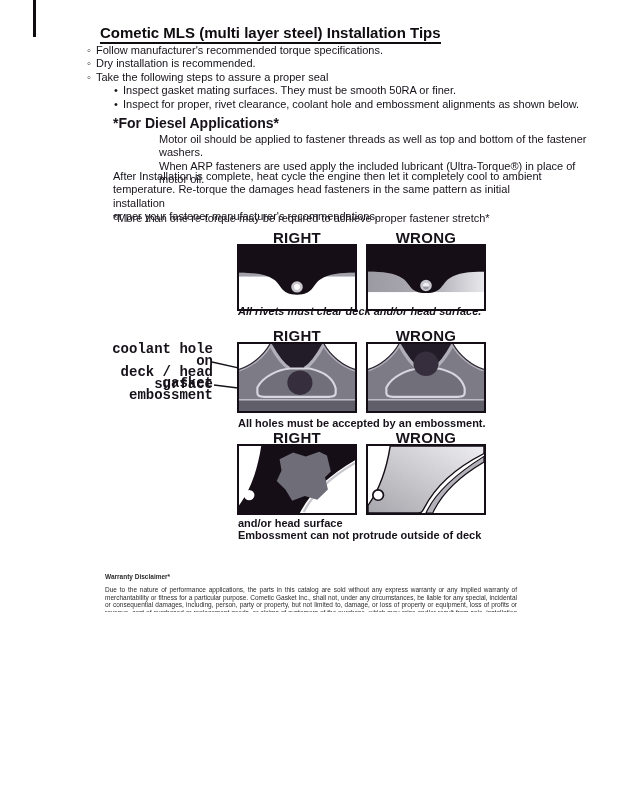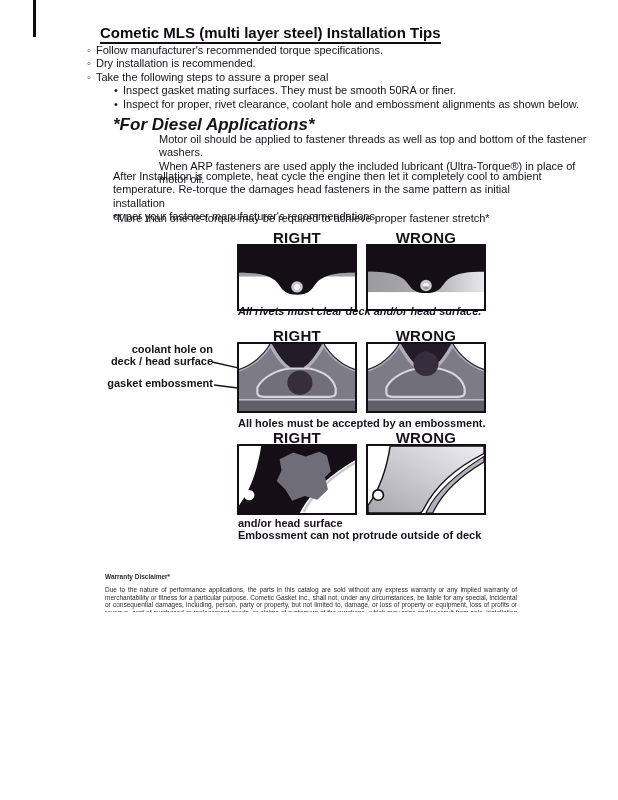--- a/index.html
+++ b/index.html
@@ -13,39 +13,39 @@
     position:absolute; left:100px; top:24px; font-size:15px; font-weight:bold;
     color:#0f0b10; border-bottom:2px solid #0f0b10; padding-bottom:1px;
   }
 
   .bullets { position:absolute; left:87px; top:44px; font-size:11px; line-height:13.4px; }
   .bullet { display:flex; }
   .bullet::before { content:"◦"; width:9px; flex:0 0 9px; }
   .sub-bullet { display:flex; padding-left:27px; }
   .sub-bullet::before { content:"•"; width:9px; flex:0 0 9px; }
 
-  .diesel-heading { position:absolute; left:113px; top:115px; font-size:17px; font-weight:bold;font-style:italic; }
+  .diesel-heading { position:absolute; left:113px; top:115px; font-size:14px; font-weight:bold; }
   .para { position:absolute; left:113px; width:440px; font-size:11px; line-height:13.4px; }
   .para-p1 { top:133px;margin-left:46px; }
   .para-p2 { top:170px; }
   .para-note { top:212px; }
 
   .diag-label { position:absolute; width:120px; text-align:center; font-size:15px; font-weight:600; letter-spacing:0.3px; }
   .panel { position:absolute; width:120px; border:2px solid #150e16; box-sizing:border-box; background:#fff; }
   .panel svg { display:block; width:100%; height:100%; }
   .p-row1 { height:67px; top:244px; }
   .p-row2 { height:71px; top:342px; }
   .p-row3 { height:71px; top:444px; }
   .p-left { left:237px; } .p-rightcol { left:366px; }
   .lbl-row1 { top:229px; } .lbl-row2 { top:327px; } .lbl-row3 { top:429px; }
 
   .caption { position:absolute; left:238px; font-size:11px; font-weight:bold; line-height:11.5px; }
   .cap-row1 { top:306px;font-style:italic; } .cap-row2 { top:418px; } .cap-row3 { top:518px; }
 
-  .callout { position:absolute; text-align:right; font-size:11px; font-weight:600; line-height:11.5px; }
+  .callout { position:absolute; text-align:right; font-size:14px; font-weight:600; line-height:11.5px;font-family:Liberation Mono, monospace; }
   .callout-coolant { left:108px; top:344px; width:105px; }
   .callout-embossment { left:98px; top:378px; width:115px; }
   .callout-lines { position:absolute; left:211px; top:356px; width:86px; height:40px; }
 
   .legal { position:absolute; left:105px; top:573px; width:412px; font-size:6.5px; line-height:7.6px; color:#2b2b2b; }
   .legal p { margin:0 0 5.5px 0; text-align:justify; }
   .legal p.tight { margin-bottom:0; }
   .legal .lhead { font-weight:bold; text-align:left; }
   .legal .noj { text-align:left; }
 

